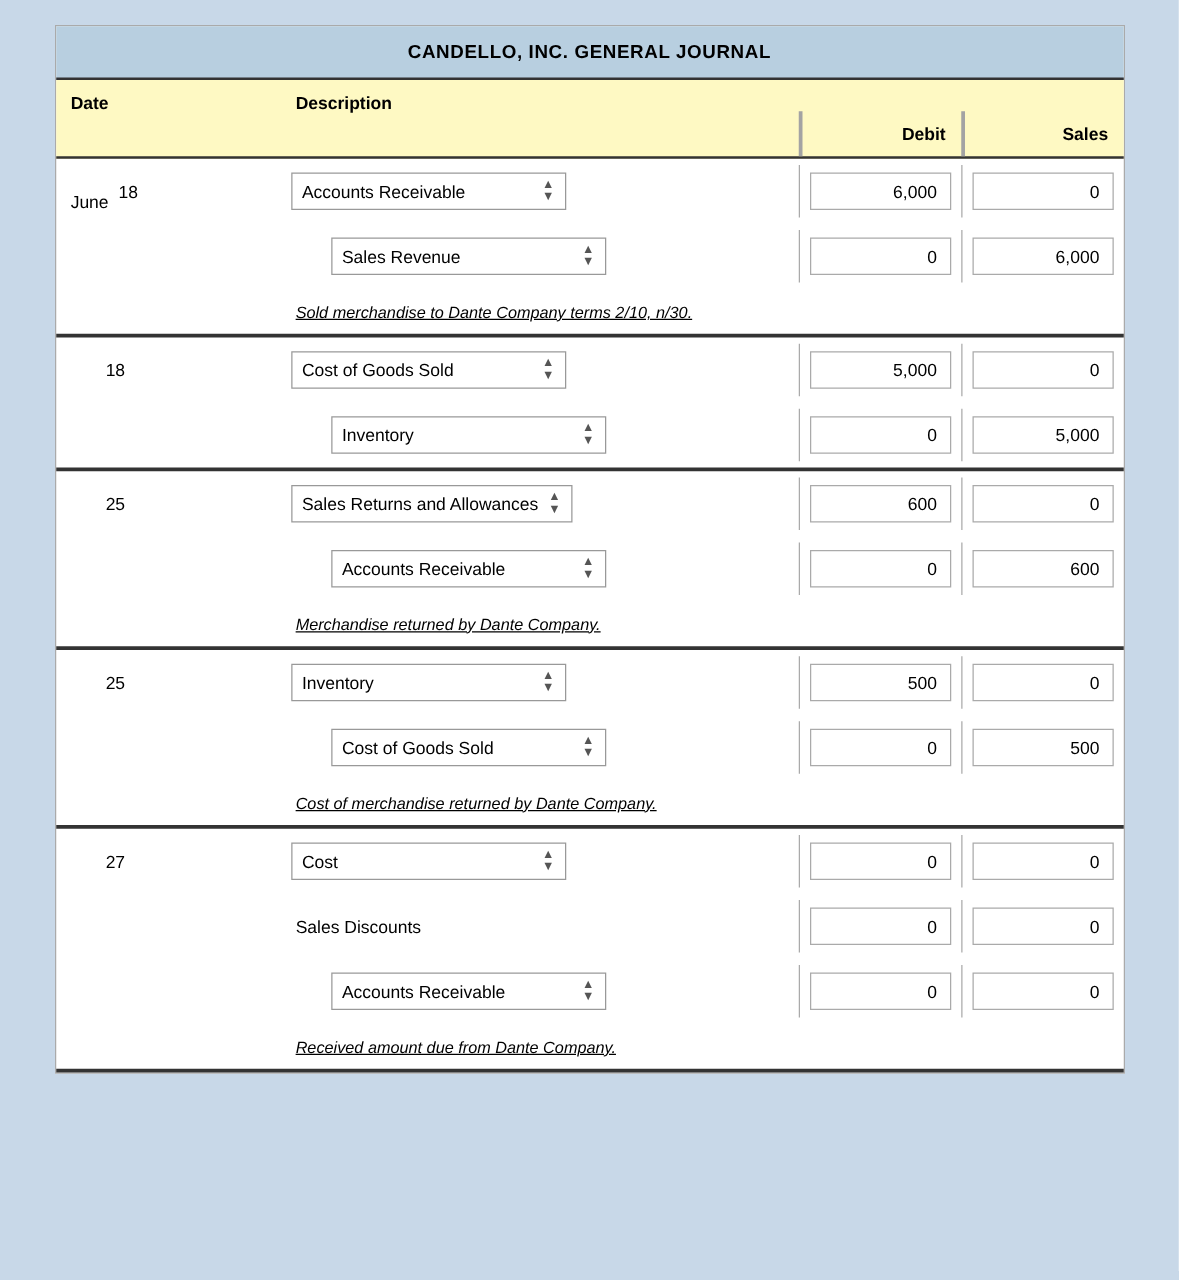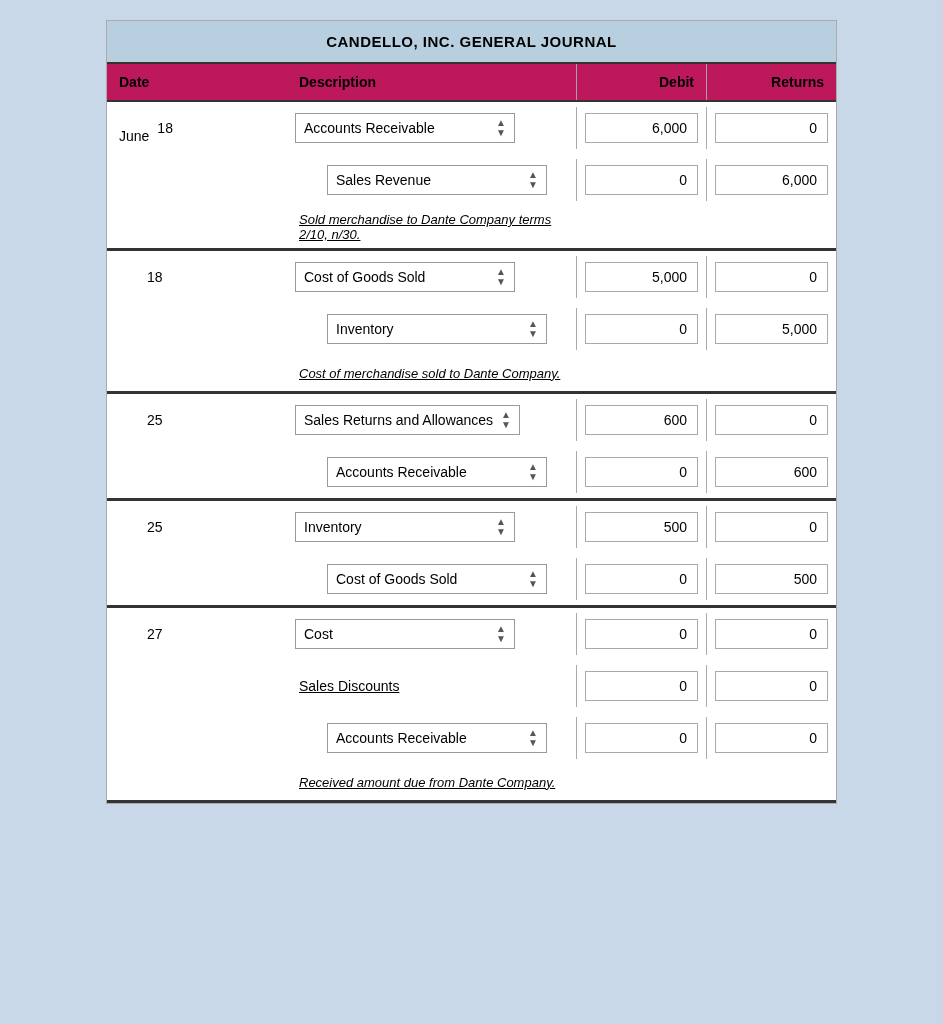--- a/index.html
+++ b/index.html
@@ -9,45 +9,46 @@
       font-size: 14px;
       display: flex;
       justify-content: center;
       align-items: flex-start;
       padding: 20px;
       min-height: 1024px;
     }
     .journal-container {
       background: white;
       border: 1px solid #aaa;
-      width: 731px;
+      width: 856px;
     }
     .journal-title {
       background: #b8cfe0;
       text-align: center;
       font-weight: bold;
       font-size: 15px;
       padding: 12px;
       border-bottom: 2px solid #333;
       letter-spacing: 0.5px;
     }
     .header-row {
       display: grid;
       grid-template-columns: 180px 1fr 130px 130px;
-      background: #be185d;
+      background: #fef9c3;
       border-bottom: 2px solid #333;
     }
     .header-cell {
       padding: 10px 12px;
       font-weight: bold;
       font-size: 14px;
     }
     .header-cell.debit, .header-cell.credit {
       text-align: right;
-      border-left: 1px solid #a3a3a3;
+      border-left: 3px solid #a3a3a3;
+      margin-top: 25px;
     }
     .entry-block {
       border-bottom: 3px solid #333;
     }
     .entry-row {
       display: grid;
       grid-template-columns: 180px 1fr 130px 130px;
       align-items: center;
       min-height: 52px;
     }
@@ -126,21 +127,21 @@
 </head>
 <body>
 
 <div class="journal-container">
   <div class="journal-title">CANDELLO, INC. GENERAL JOURNAL</div>
 
   <div class="header-row">
     <div class="header-cell">Date</div>
     <div class="header-cell">Description</div>
     <div class="header-cell debit">Debit</div>
-    <div class="header-cell credit">Returns</div>
+    <div class="header-cell credit">Sales</div>
   </div>
 
   <div class="entry-block">
     <div class="entry-row">
       <div class="date-cell">
         <span class="month-label">June</span>
         <span class="day-label">18</span>
       </div>
       <div class="desc-cell">
         <div class="select-wrapper">
@@ -204,140 +205,146 @@
           <span class="select-arrows">▲<br>▼</span>
         </div>
       </div>
       <div class="debit-col">
         <div class="amount-box">0</div>
       </div>
       <div class="credit-col">
         <div class="amount-box">5,000</div>
       </div>
     </div>
+  </div>
+
+  <div class="entry-block">
+    <div class="entry-row">
+      <div class="date-cell">
+        <span class="day-label" style="margin-left:28px;">25</span>
+      </div>
+      <div class="desc-cell">
+        <div class="select-wrapper">
+          <span>Sales Returns and Allowances</span>
+          <span class="select-arrows">▲<br>▼</span>
+        </div>
+      </div>
+      <div class="debit-col">
+        <div class="amount-box">600</div>
+      </div>
+      <div class="credit-col">
+        <div class="amount-box">0</div>
+      </div>
+    </div>
+    <div class="entry-row">
+      <div class="date-cell"></div>
+      <div class="desc-cell indented">
+        <div class="select-wrapper">
+          <span>Accounts Receivable</span>
+          <span class="select-arrows">▲<br>▼</span>
+        </div>
+      </div>
+      <div class="debit-col">
+        <div class="amount-box">0</div>
+      </div>
+      <div class="credit-col">
+        <div class="amount-box">600</div>
+      </div>
+    </div>
     <div class="note-row">
       <div></div>
-      <div class="note-text">Cost of merchandise sold to Dante Company.</div>
+      <div class="note-text">Merchandise returned by Dante Company.</div>
       <div></div>
       <div></div>
     </div>
   </div>
 
   <div class="entry-block">
     <div class="entry-row">
       <div class="date-cell">
         <span class="day-label" style="margin-left:28px;">25</span>
       </div>
       <div class="desc-cell">
         <div class="select-wrapper">
-          <span>Sales Returns and Allowances</span>
-          <span class="select-arrows">▲<br>▼</span>
-        </div>
-      </div>
-      <div class="debit-col">
-        <div class="amount-box">600</div>
+          <span>Inventory</span>
+          <span class="select-arrows">▲<br>▼</span>
+        </div>
+      </div>
+      <div class="debit-col">
+        <div class="amount-box">500</div>
+      </div>
+      <div class="credit-col">
+        <div class="amount-box">0</div>
+      </div>
+    </div>
+    <div class="entry-row">
+      <div class="date-cell"></div>
+      <div class="desc-cell indented">
+        <div class="select-wrapper">
+          <span>Cost of Goods Sold</span>
+          <span class="select-arrows">▲<br>▼</span>
+        </div>
+      </div>
+      <div class="debit-col">
+        <div class="amount-box">0</div>
+      </div>
+      <div class="credit-col">
+        <div class="amount-box">500</div>
+      </div>
+    </div>
+    <div class="note-row">
+      <div></div>
+      <div class="note-text">Cost of merchandise returned by Dante Company.</div>
+      <div></div>
+      <div></div>
+    </div>
+  </div>
+
+  <div class="entry-block">
+    <div class="entry-row">
+      <div class="date-cell">
+        <span class="day-label" style="margin-left:28px;text-align:center;">27</span>
+      </div>
+      <div class="desc-cell">
+        <div class="select-wrapper">
+          <span>Cost</span>
+          <span class="select-arrows">▲<br>▼</span>
+        </div>
+      </div>
+      <div class="debit-col">
+        <div class="amount-box">0</div>
+      </div>
+      <div class="credit-col">
+        <div class="amount-box">0</div>
+      </div>
+    </div>
+    <div class="entry-row">
+      <div class="date-cell"></div>
+      <div class="desc-cell" style="padding-left:12px;">
+        <span>Sales Discounts</span>
+      </div>
+      <div class="debit-col">
+        <div class="amount-box">0</div>
       </div>
       <div class="credit-col">
         <div class="amount-box">0</div>
       </div>
     </div>
     <div class="entry-row">
       <div class="date-cell"></div>
       <div class="desc-cell indented">
         <div class="select-wrapper">
           <span>Accounts Receivable</span>
           <span class="select-arrows">▲<br>▼</span>
         </div>
       </div>
       <div class="debit-col">
         <div class="amount-box">0</div>
       </div>
       <div class="credit-col">
-        <div class="amount-box">600</div>
-      </div>
-    </div>
-  </div>
-
-  <div class="entry-block">
-    <div class="entry-row">
-      <div class="date-cell">
-        <span class="day-label" style="margin-left:28px;">25</span>
-      </div>
-      <div class="desc-cell">
-        <div class="select-wrapper">
-          <span>Inventory</span>
-          <span class="select-arrows">▲<br>▼</span>
-        </div>
-      </div>
-      <div class="debit-col">
-        <div class="amount-box">500</div>
-      </div>
-      <div class="credit-col">
-        <div class="amount-box">0</div>
-      </div>
-    </div>
-    <div class="entry-row">
-      <div class="date-cell"></div>
-      <div class="desc-cell indented">
-        <div class="select-wrapper">
-          <span>Cost of Goods Sold</span>
-          <span class="select-arrows">▲<br>▼</span>
-        </div>
-      </div>
-      <div class="debit-col">
-        <div class="amount-box">0</div>
-      </div>
-      <div class="credit-col">
-        <div class="amount-box">500</div>
-      </div>
-    </div>
-  </div>
-
-  <div class="entry-block">
-    <div class="entry-row">
-      <div class="date-cell">
-        <span class="day-label" style="margin-left:28px;text-align:center;">27</span>
-      </div>
-      <div class="desc-cell">
-        <div class="select-wrapper">
-          <span>Cost</span>
-          <span class="select-arrows">▲<br>▼</span>
-        </div>
-      </div>
-      <div class="debit-col">
-        <div class="amount-box">0</div>
-      </div>
-      <div class="credit-col">
-        <div class="amount-box">0</div>
-      </div>
-    </div>
-    <div class="entry-row">
-      <div class="date-cell"></div>
-      <div class="desc-cell" style="padding-left:12px;text-decoration:underline;">
-        <span>Sales Discounts</span>
-      </div>
-      <div class="debit-col">
-        <div class="amount-box">0</div>
-      </div>
-      <div class="credit-col">
-        <div class="amount-box">0</div>
-      </div>
-    </div>
-    <div class="entry-row">
-      <div class="date-cell"></div>
-      <div class="desc-cell indented">
-        <div class="select-wrapper">
-          <span>Accounts Receivable</span>
-          <span class="select-arrows">▲<br>▼</span>
-        </div>
-      </div>
-      <div class="debit-col">
-        <div class="amount-box">0</div>
-      </div>
-      <div class="credit-col">
         <div class="amount-box">0</div>
       </div>
     </div>
     <div class="note-row">
       <div></div>
       <div class="note-text">Received amount due from Dante Company.</div>
       <div></div>
       <div></div>
     </div>
   </div>

